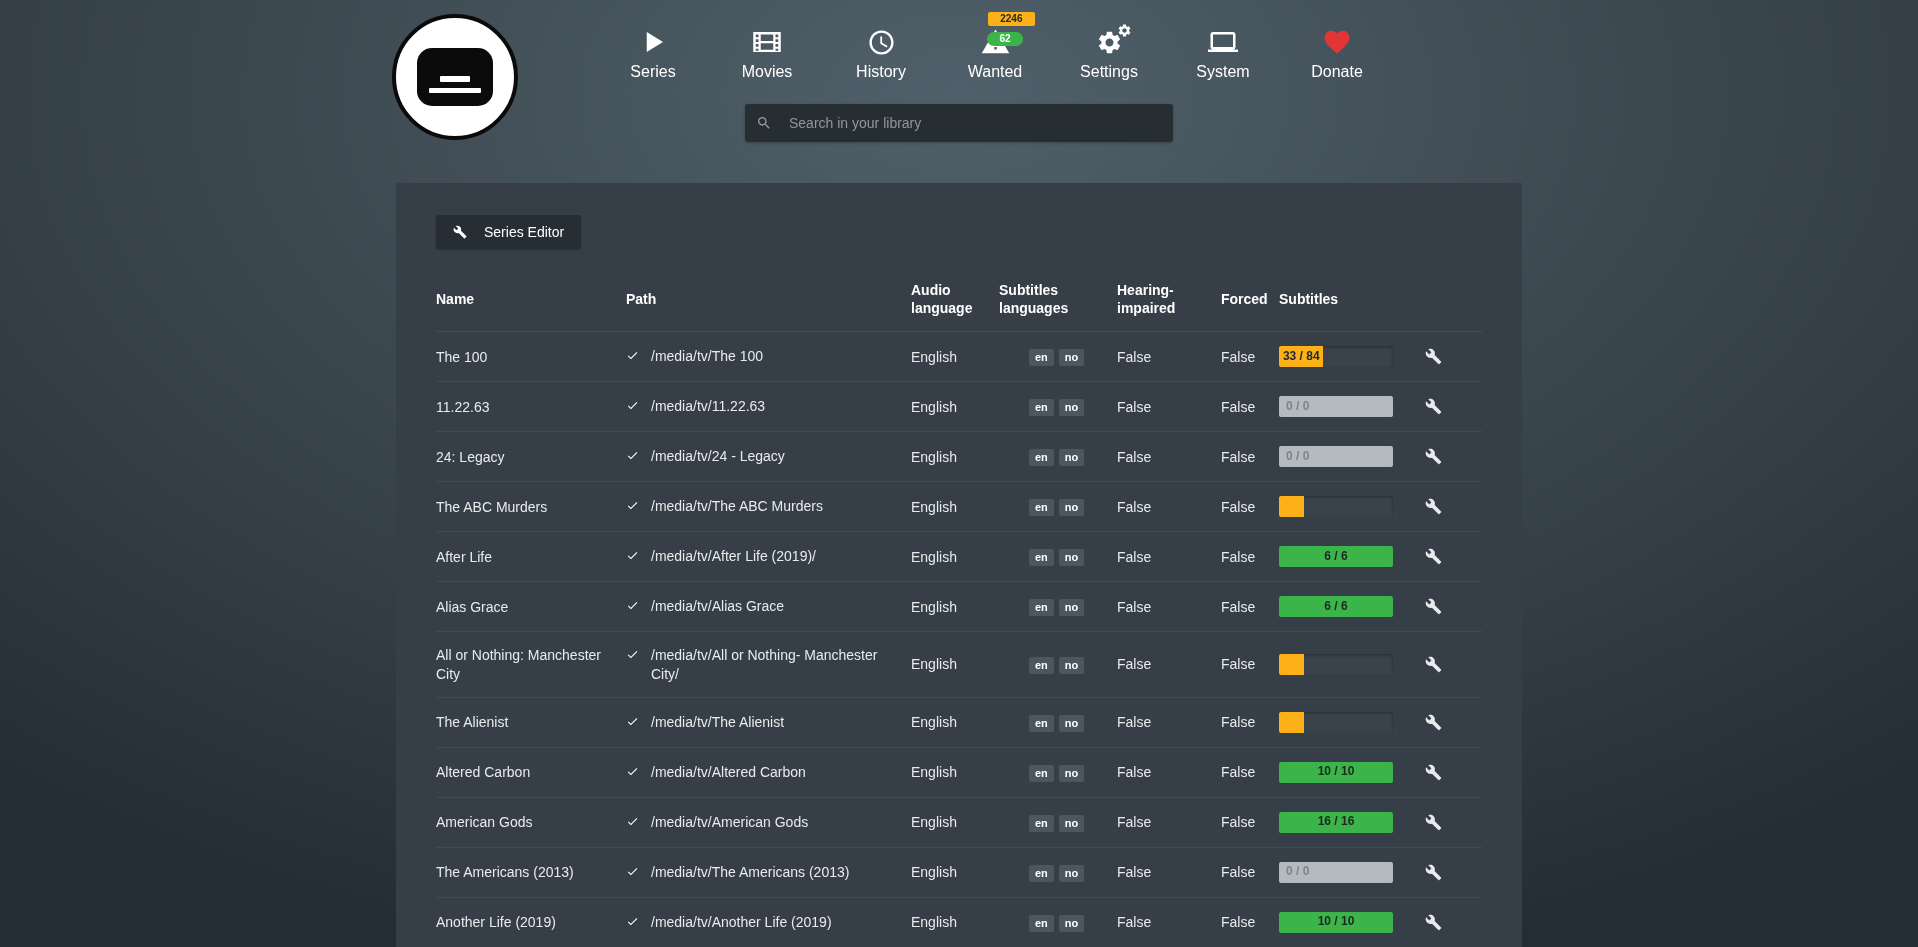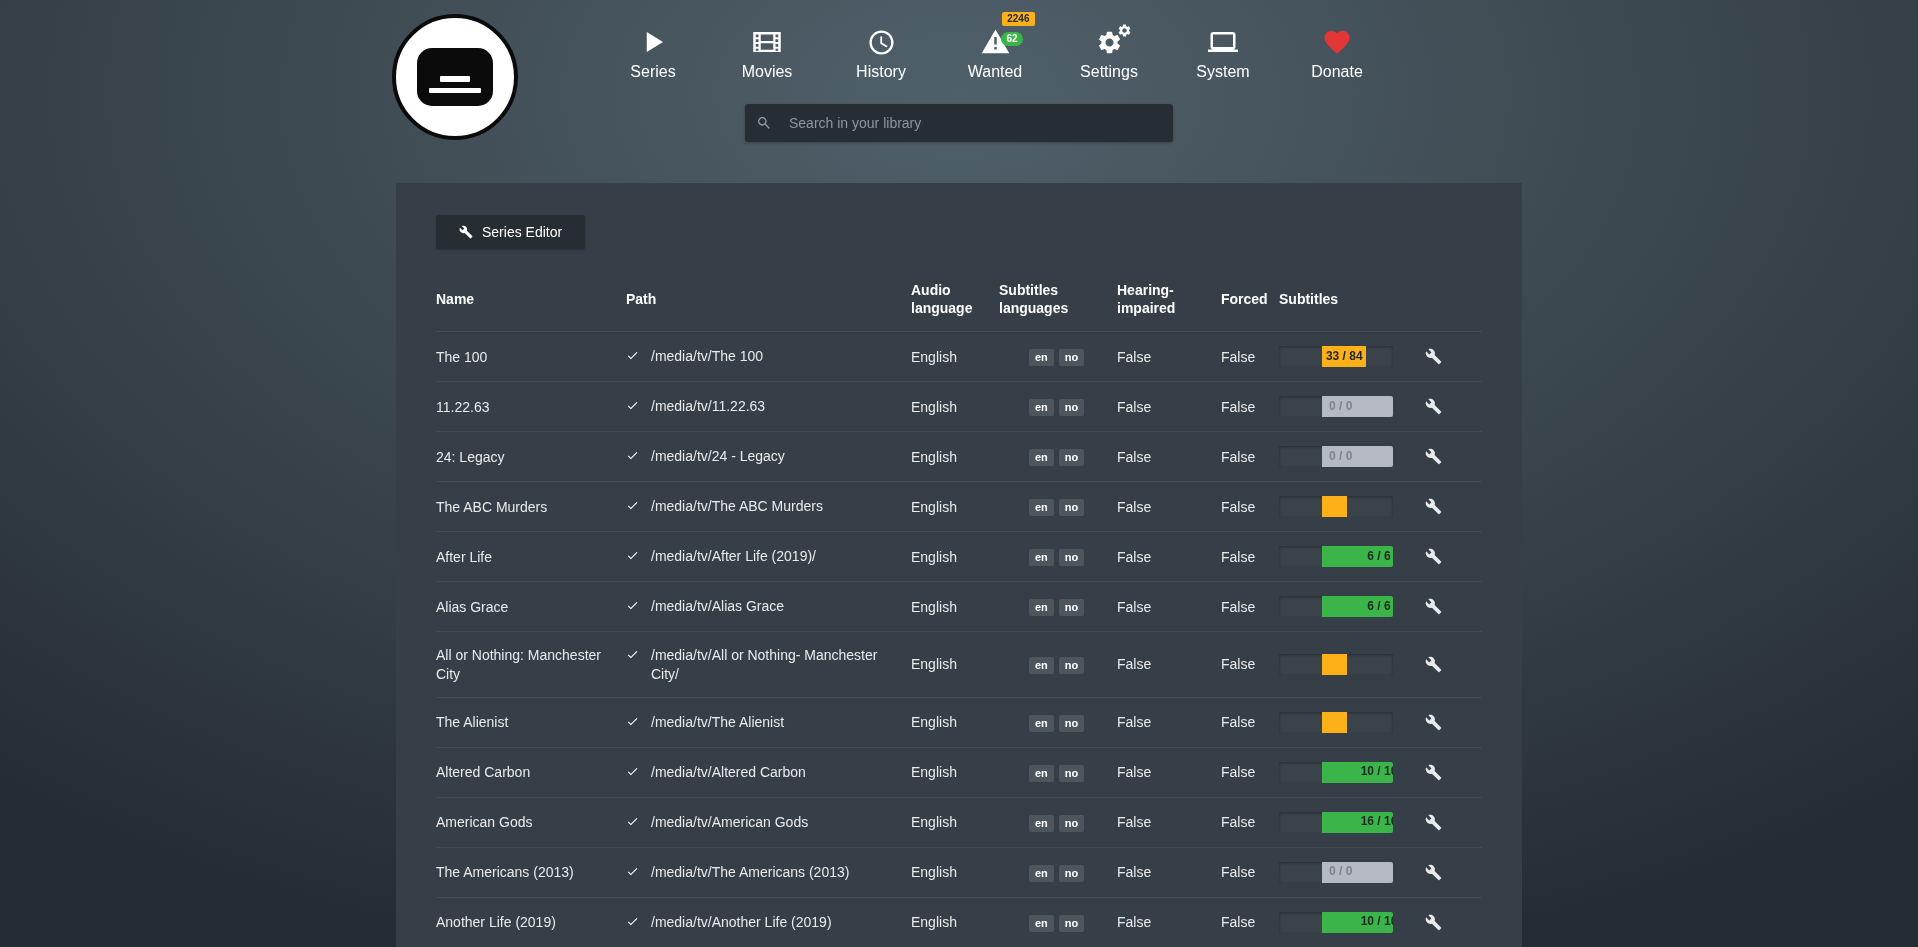--- a/index.html
+++ b/index.html
@@ -16,51 +16,51 @@
   .logo{width:118px;height:118px;border-radius:50%;background:#fff;border:4px solid #0b0b0b;position:relative;margin-right:104px;flex:none;cursor:pointer;}
   .logo-rect{position:absolute;left:50%;top:50%;transform:translate(-50%,-50%);width:76px;height:58px;background:#0b0b0b;border-radius:15px;}
   .logo-line{position:absolute;left:50%;transform:translateX(-50%);background:#fff;border-radius:1px;}
   .logo-line1{top:28px;width:30px;height:6px;}
   .logo-line2{top:40px;width:52px;height:5px;}
   .nav{display:flex;gap:52px;padding-top:12px;}
   .nav-item{display:flex;flex-direction:column;align-items:center;min-width:62px;position:relative;cursor:pointer;}
   .nav-icon{height:32px;display:flex;align-items:center;justify-content:center;position:relative;}
   .nav-icon svg{fill:#fff;}
   .nav-label{color:#fff;font-size:16px;margin-top:5px;white-space:nowrap;}
-  .badge{position:absolute;font-size:10px;font-weight:bold;padding:2px 5px;border-radius:2px;line-height:1;}
+  .badge{position:absolute;font-size:10px;font-weight:bold;padding:2px 12px;border-radius:2px;line-height:1;}
   .badge-yellow{background:#fbb117;color:#23282d;top:-14px;right:-24px;}
   .badge-green{background:#3bb54a;color:#fff;top:6px;right:-12px;border-radius:7px;}
   
   .search-wrap{position:absolute;top:104px;left:50%;transform:translateX(-50%);width:428px;height:38px;}
   .search-wrap svg{position:absolute;left:11px;top:11px;fill:#959ca2;}
   .search-input{width:100%;height:100%;box-sizing:border-box;background:#262e34;border:none;border-radius:3px;
     padding:0 12px 0 44px;color:#cfd4d8;font-size:14px;font-family:"Liberation Sans",sans-serif;outline:none;
     box-shadow:0 1px 3px rgba(0,0,0,.25);}
   .search-input::placeholder{color:#8f969c;}
   
   .panel{width:1126px;margin:37px auto 0;background:#363f47;box-sizing:border-box;padding:32px 40px 40px;min-height:740px;}
-  .editor-btn{display:inline-flex;align-items:center;gap:9px;background:#262d33;border:none;border-radius:3px;
-    color:#fff;font-size:14px;font-family:"Liberation Sans",sans-serif;padding:9px 23px;cursor:pointer;
+  .editor-btn{display:inline-flex;align-items:center;gap:17px;background:#262d33;border:none;border-radius:3px;
+    color:#fff;font-size:14px;font-family:"Liberation Sans",sans-serif;padding:9px 17px;cursor:pointer;
     box-shadow:0 1px 2px rgba(0,0,0,.25);}
   .editor-btn svg{fill:#fff;}
   
   table.series{width:100%;border-collapse:collapse;table-layout:fixed;margin-top:26px;}
   th{color:#fff;font-size:14px;font-weight:bold;text-align:left;vertical-align:middle;
      padding:6px 8px 14px 0;line-height:1.3;border-bottom:1px solid #434d55;}
   td{font-size:14px;color:#e9ebed;vertical-align:middle;padding:14px 8px 14px 0;border-bottom:1px solid #414b53;line-height:1.3;}
   .td-path-inner{display:flex;align-items:flex-start;gap:12px;}
   .check-icon{flex:none;margin-top:1px;}
   .check-icon svg{fill:#fff;}
   .series-name{cursor:pointer;}
   .langs{display:inline-flex;gap:5px;padding-left:30px;}
   .lang-badge{background:#4d555d;color:#fff;font-size:11px;font-weight:bold;padding:3px 6px;border-radius:2px;line-height:1;}
   .progress{width:114px;height:21px;background:#3a424a;border-radius:2px;overflow:hidden;
     box-shadow:inset 0 1px 3px rgba(0,0,0,.35);}
   .progress-fill{height:100%;display:flex;align-items:center;justify-content:center;
-    font-size:12px;font-weight:bold;white-space:nowrap;box-sizing:border-box;margin-left:43px;}
+    font-size:12px;font-weight:bold;white-space:nowrap;box-sizing:border-box;}
   .pf-yellow{background:#fbb117;color:#23282d;}
   .pf-green{background:#3bb54a;color:#1c2a20;}
   .pf-gray{background:#b4bac0;color:#7d848b;justify-content:flex-start;padding-left:7px;}
   .wrench-btn{background:none;border:none;padding:0;cursor:pointer;display:flex;align-items:center;}
   .wrench-btn svg{fill:#e8eaec;}
   .td-action{padding-left:6px;}
   .gear-small{position:absolute;top:-3px;right:-9px;}
 </style>
 </head>
 <body>

